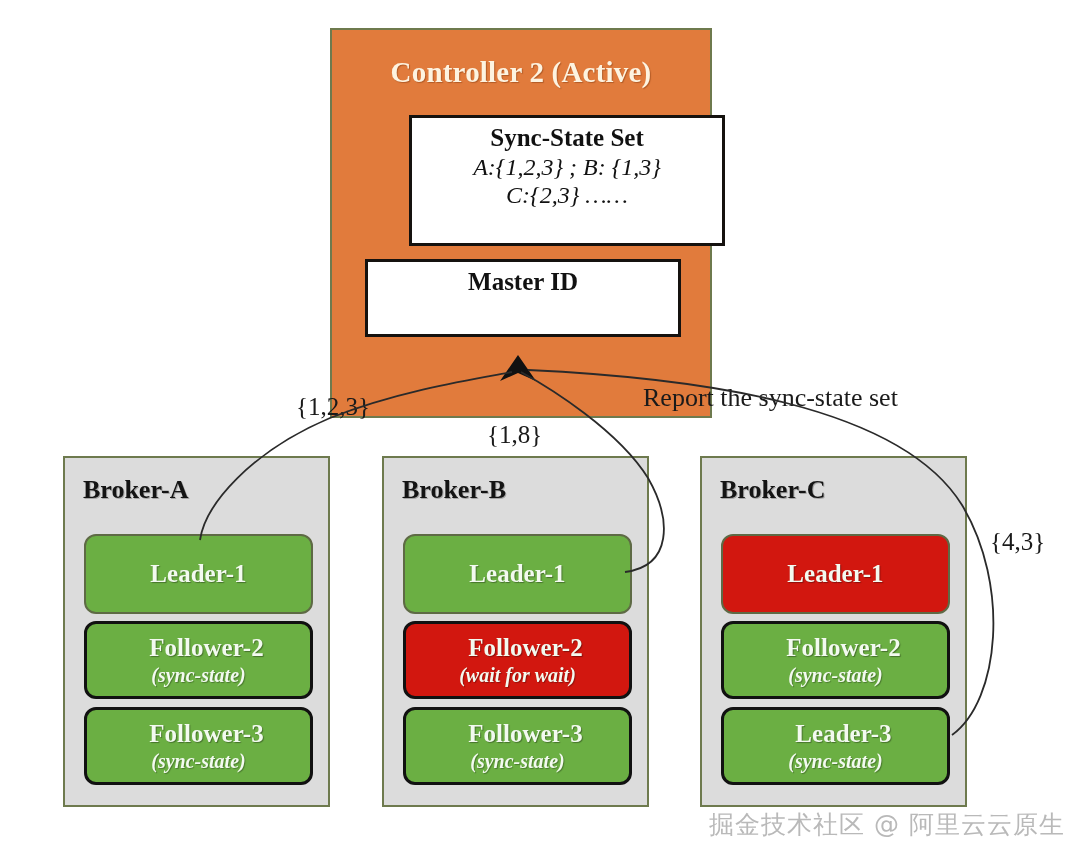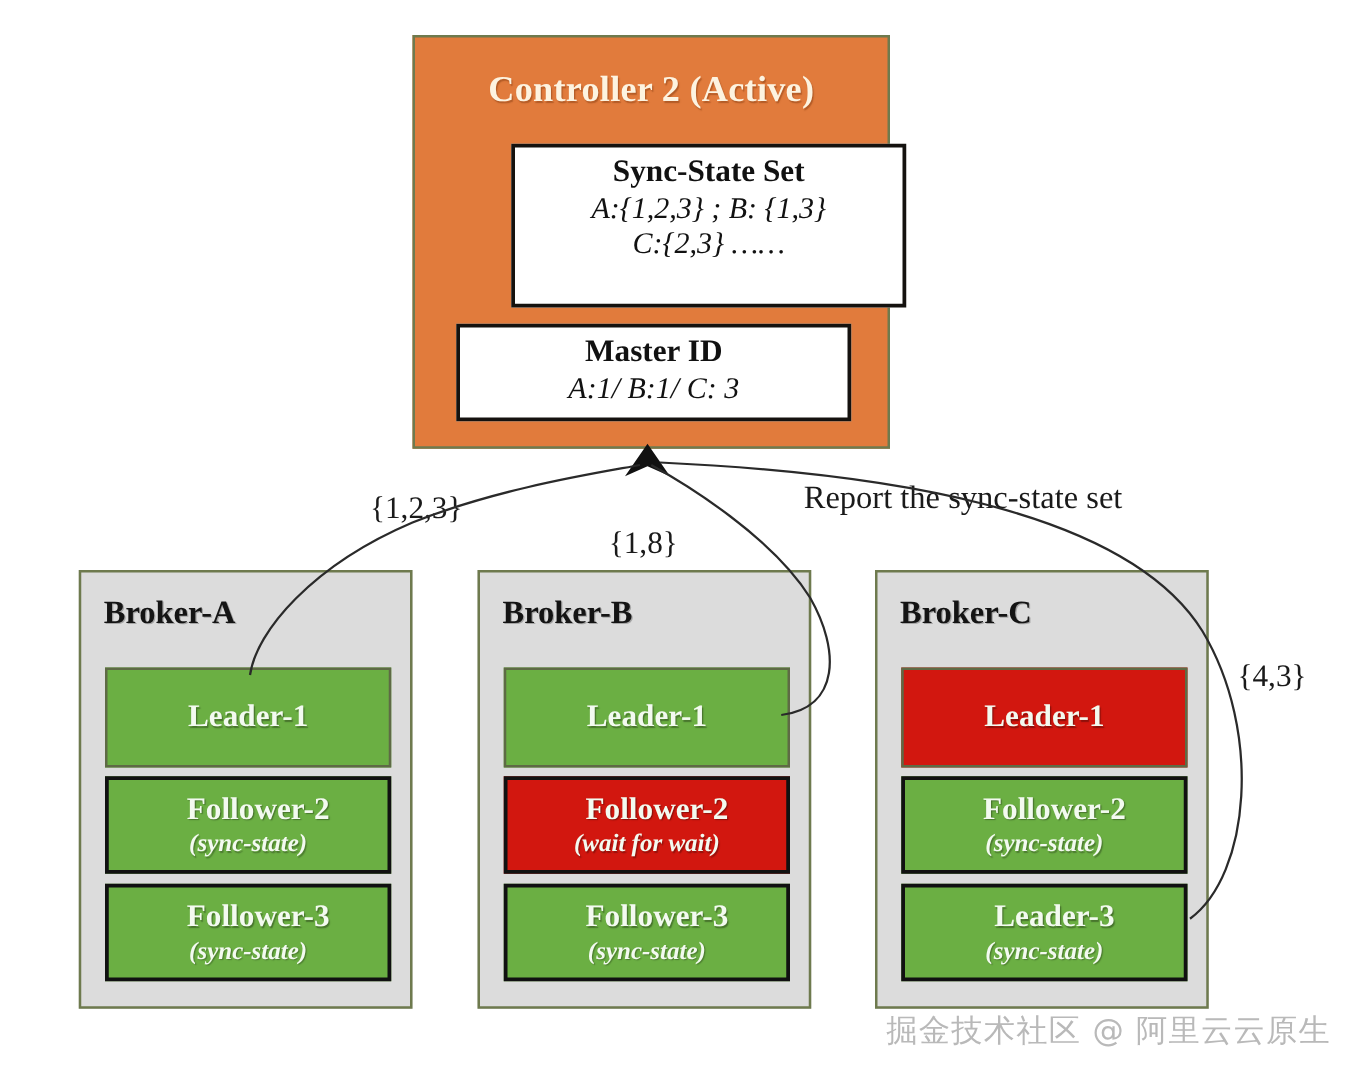--- a/index.html
+++ b/index.html
@@ -21,21 +21,21 @@
     width: 1080px;
     height: 853px;
   }
 
   
   .controller {
     position: absolute;
     left: 330px;
     top: 28px;
     width: 382px;
-    height: 331px;
+    height: 390px;
     background: #e17b3c;
     border: 2px solid #6e7a4e;
     box-sizing: border-box;
     z-index: 5;
   }
   .controller-title {
     text-align: center;
     color: #fdf3e0;
     font-size: 29px;
     font-weight: bold;
@@ -95,20 +95,21 @@
     text-shadow: 1px 1px 0 rgba(0,0,0,.25);
   }
 
   .node {
     position: absolute;
     left: 19px;
     width: 229px;
     box-sizing: border-box;
     text-align: center;
     color: #f3faf0;
+    border-radius: 12px;
   }
   .node.n1 { top: 76px;  height: 80px; }
   .node.n2 { top: 163px; height: 78px; }
   .node.n3 { top: 249px; height: 78px; }
 
   .node.green { background: #6baf43; }
   .node.red   { background: #d2170f; }
   .node.thinborder { border: 2px solid #5e6a45; }
   .node.thickborder{ border: 3px solid #111111; }
 
@@ -184,21 +185,20 @@
     <div class="controller-title">Controller 2 (Active)</div>
 
     <div class="info-box sync">
       <div class="info-head">Sync-State Set</div>
       <div class="info-line">A:{1,2,3} ; B: {1,3}</div>
       <div class="info-line">C:{2,3} ……</div>
     </div>
 
     <div class="info-box master">
       <div class="info-head">Master ID</div>
-      <div class="info-line">A:1/ B:1/ C: 3</div>
     </div>
   </div>
 
   <div class="broker a">
     <div class="broker-title">Broker-A</div>
     <div class="node n1 green thinborder">
       <div class="label">Leader-1</div>
       <div class="sub"></div>
     </div>
     <div class="node n2 green thickborder">

